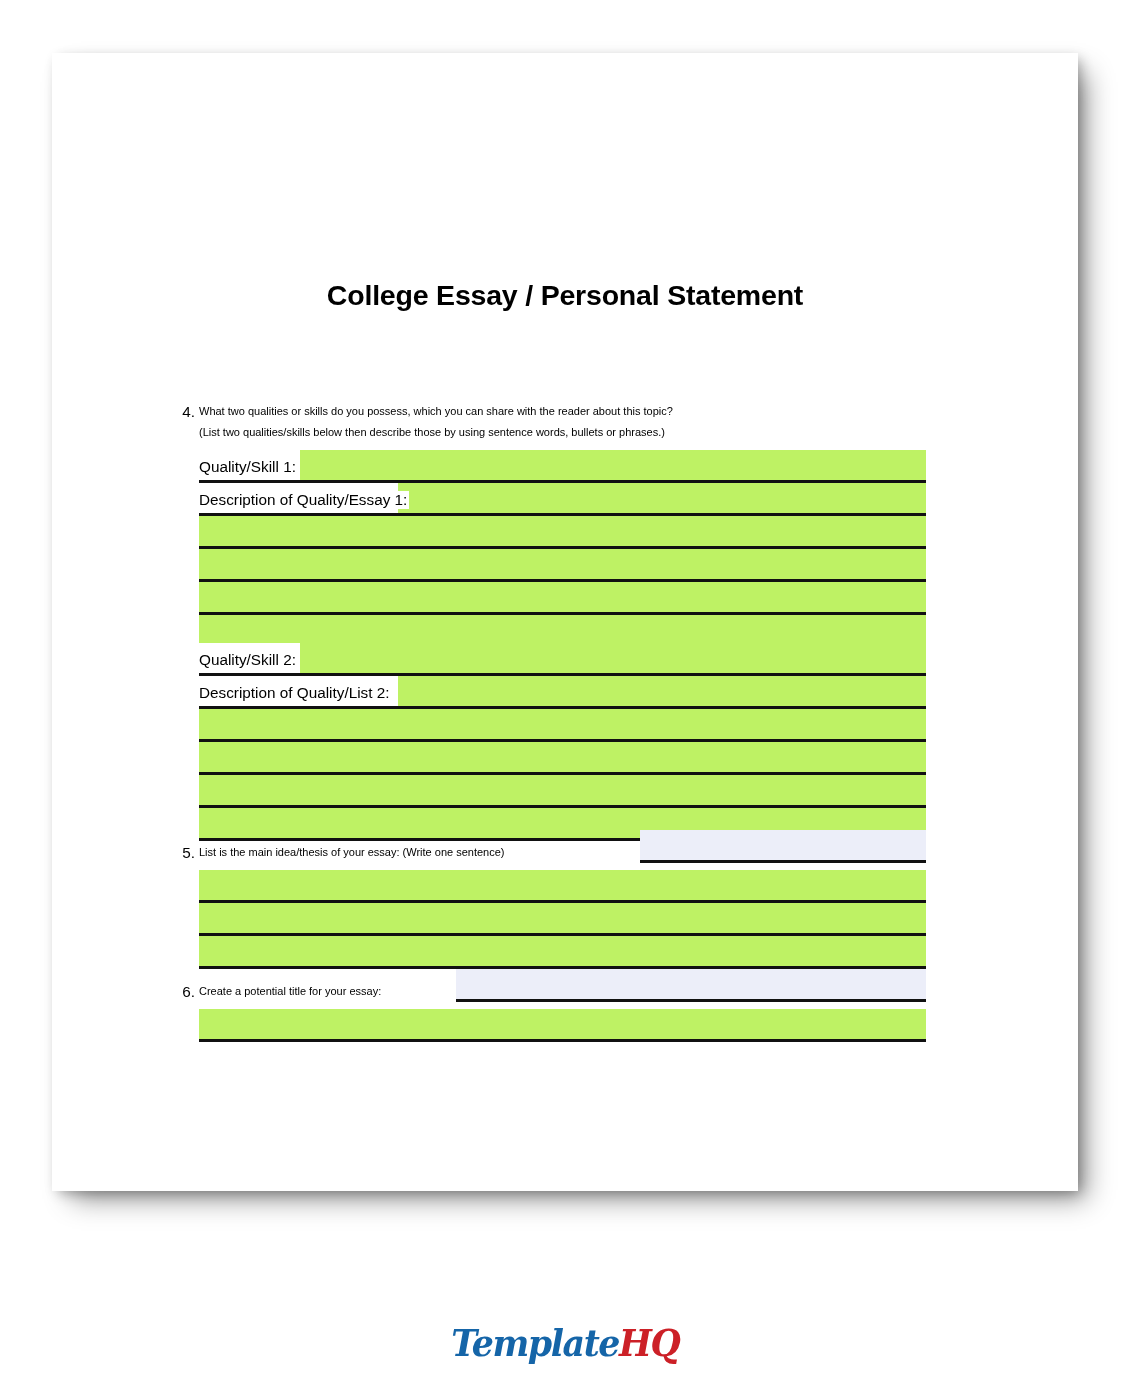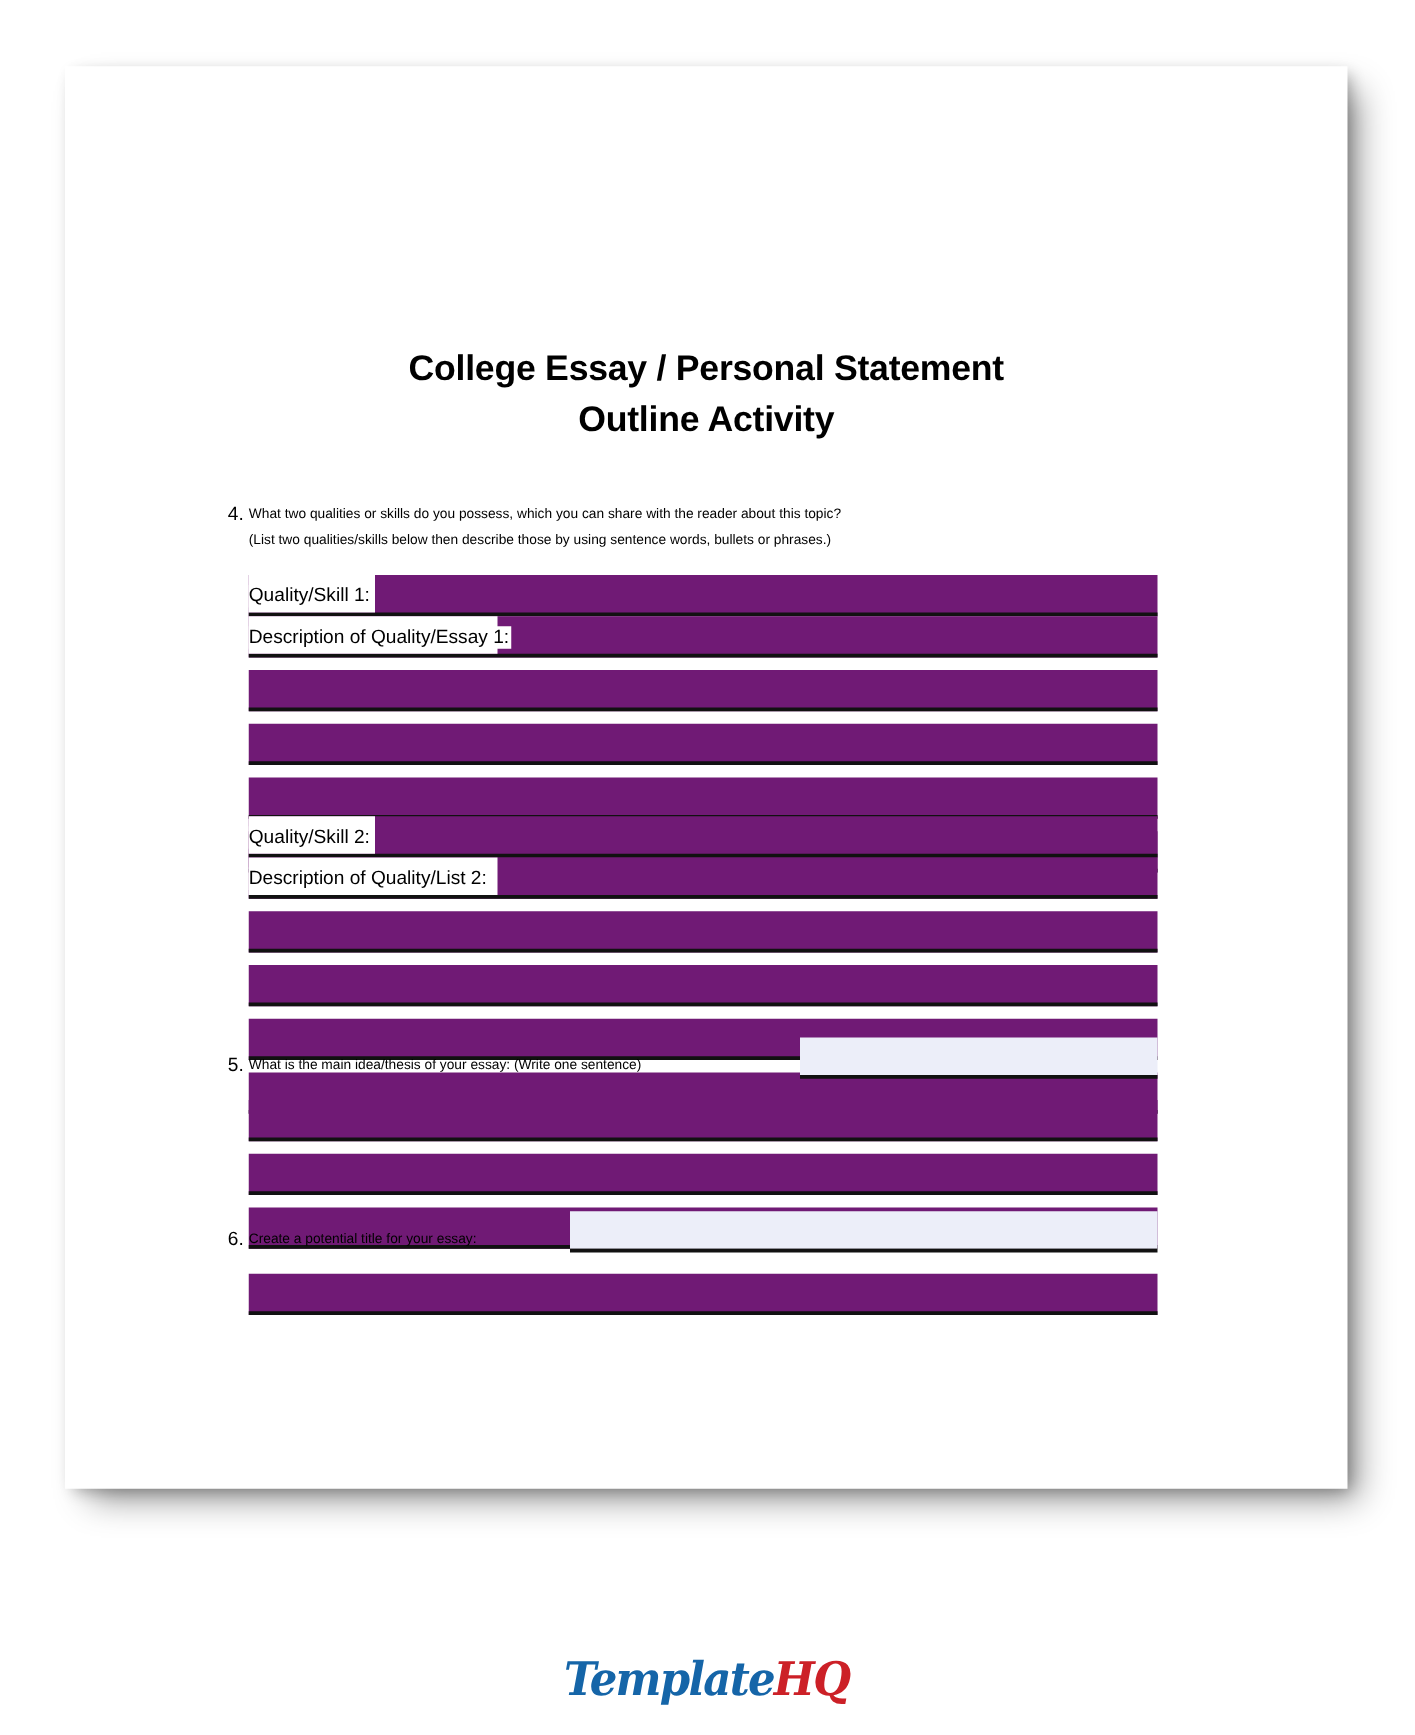--- a/index.html
+++ b/index.html
@@ -85,23 +85,22 @@
   
   .lines {
     position: absolute;
     left: 147px;         
     width: 727px;        
   }
   .fill-line {
     position: relative;
     height: 33px;
     border-bottom: 3px solid #111111;
-    background: #701a75;
+    background: #bef264;
     box-sizing: border-box;
-    margin-top: 10px;
   }
   
   .fill-line .inline-label {
     position: absolute;
     left: 0;
     bottom: 4px;
     font-size: 15.3px;
     line-height: 18px;
     color: #000;
     background: #ffffff;
@@ -153,21 +152,20 @@
   #logo .logo-b { color: #cc2027; }
 </style>
 </head>
 <body>
 
 <div id="page-wrap">
   <div id="paper">
 
     <div id="title-block">
       <div class="doc-title-line">College Essay / Personal Statement</div>
-      <div class="doc-title-line">Outline Activity</div>
     </div>
 
     <div class="question" style="top:348px;">
       <div class="q-row" style="height:46px;">
         <span class="q-num">4.</span>
         <span class="q-text">What two qualities or skills do you possess, which you can share with the reader about this topic?</span>
         <span class="q-text second">(List two qualities/skills below then describe those by using sentence words, bullets or phrases.)</span>
       </div>
     </div>
 
@@ -203,21 +201,21 @@
       </div>
       <div class="fill-line"></div>
       <div class="fill-line"></div>
       <div class="fill-line"></div>
       <div class="fill-line"></div>
     </div>
 
     <div class="question" style="top:789px;">
       <div class="q-row" style="height:28px;">
         <span class="q-num">5.</span>
-        <span class="q-text">What is the main idea/thesis of your essay: (Write one sentence)</span>
+        <span class="q-text">List is the main idea/thesis of your essay: (Write one sentence)</span>
         <div class="inline-shade" style="left: 588px; top: -12px; width: 286px; height: 30px;"></div>
         <div class="inline-rule" style="left: 588px; width: 286px; top: 18px;"></div>
       </div>
     </div>
 
     <div class="lines" style="top:817px;">
       <div class="fill-line"></div>
       <div class="fill-line"></div>
       <div class="fill-line"></div>
     </div>

